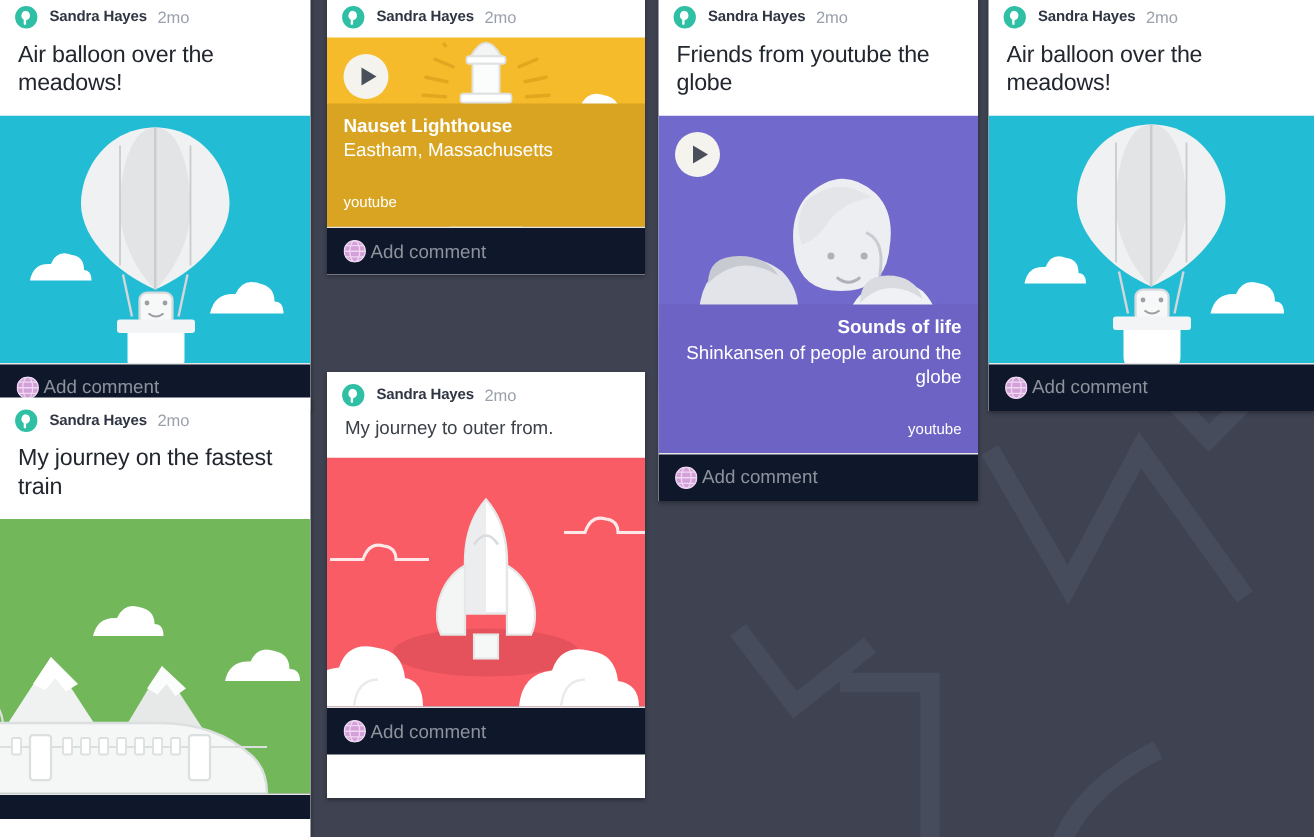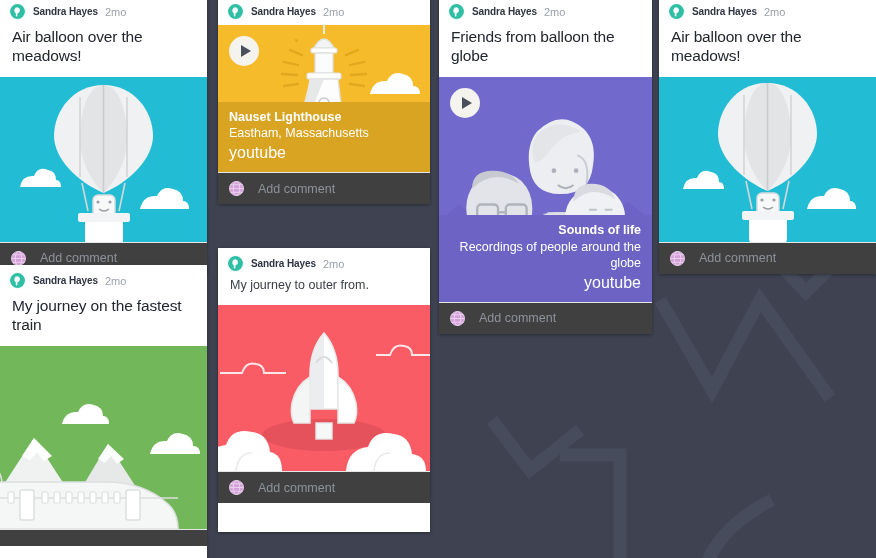--- a/index.html
+++ b/index.html
@@ -93,28 +93,28 @@
     margin-left: 3px;
   }
   .caption {
     position: absolute;
     left: 0; right: 0; bottom: 0;
     padding: 7px 11px 9px 11px;
     color: #ffffff;
   }
   .cap-title { font-size: 12.5px; font-weight: bold; line-height: 1.32; }
   .cap-desc  { font-size: 12.5px; line-height: 1.32; }
-  .cap-src   { font-size: 16px; line-height: 1.32; }
+  .cap-src   { font-size: 10px; line-height: 1.32; margin-top: 20px; }
   
   .comment-bar {
     display: flex;
     align-items: center;
-    gap: 14px;
+    gap: 3px;
     padding: 8px 11px;
-    background: #404040;
+    background: #0f172a;
     border-top: 1px solid #e6e6e6;
     text-align: center;
   }
   .comment-bar .cavatar { width: 15px; height: 15px; flex: 0 0 auto; display:block; }
   .comment-bar .ctext { font-size: 12.5px; color: #8d929b; }
 </style>
 </head>
 <body>
 
 <svg id="bg-pattern" viewBox="0 0 876 558" preserveAspectRatio="none">
@@ -247,21 +247,21 @@
   <div class="card" style="left:218px; top:-4px; width:212px;">
     <div class="card-head">
       <svg class="avatar" viewBox="0 0 32 32">
         <circle cx="16" cy="16" r="15" fill="#2ebfa5"></circle>
         <path d="M16 8a6 6 0 0 0-3.2 11.1V24a1.5 1.5 0 0 0 3 0v-4.3a6 6 0 0 0 .2 0 6 6 0 0 0 0-11.7z" fill="#ffffff"></path>
         <circle cx="16" cy="16" r="15" fill="none" stroke="#ffffff" stroke-width="2"></circle>
       </svg>
       <span class="author">Sandra Hayes</span>
       <span class="age">2mo</span>
     </div>
-    <div class="media" style="height:147px;">
+    <div class="media" style="height:126px;">
       <svg viewBox="0 0 212 177" preserveAspectRatio="xMidYMid slice">
         <rect width="212" height="177" fill="#f5bb2a"></rect>
 
         <g fill="#ffffff">
           <path d="M152 84 q3-14 17-13 q5-11 16-7 q10 2 10 12 q7 0 7 8 z"></path>
           <path d="M24 118 q3-14 17-13 q5-11 16-7 q10 2 10 12 q7 0 7 8 z"></path>
         </g>
 
         <g stroke="#e0a71f" stroke-width="2.3" stroke-linecap="round">
           <line x1="72" y1="40" x2="84" y2="45"></line>
@@ -371,21 +371,21 @@
   <div class="card" style="left:439px; top:-4px; width:213px;">
     <div class="card-head">
       <svg class="avatar" viewBox="0 0 32 32">
         <circle cx="16" cy="16" r="15" fill="#2ebfa5"></circle>
         <path d="M16 8a6 6 0 0 0-3.2 11.1V24a1.5 1.5 0 0 0 3 0v-4.3a6 6 0 0 0 .2 0 6 6 0 0 0 0-11.7z" fill="#ffffff"></path>
         <circle cx="16" cy="16" r="15" fill="none" stroke="#ffffff" stroke-width="2"></circle>
       </svg>
       <span class="author">Sandra Hayes</span>
       <span class="age">2mo</span>
     </div>
-    <div class="card-title">Friends from balloon the globe</div>
+    <div class="card-title">Friends from youtube the globe</div>
     <div class="media" style="height:225px;text-align:right;">
       <svg viewBox="0 0 213 173" preserveAspectRatio="xMidYMid slice">
         <rect width="213" height="173" fill="#7269cd"></rect>
 
         <g fill="#6c63c6">
           <path d="M-10 140 L40 98 L92 140 Z"></path>
           <path d="M120 140 L170 96 L224 140 Z"></path>
         </g>
 
         <g>
@@ -423,21 +423,21 @@
           <path d="M141 122 q7 6 14 0" fill="none" stroke="#aeb1ba" stroke-width="1.5"></path>
           <circle cx="122" cy="114" r="5" fill="#f0f1f4"></circle>
           <circle cx="172" cy="114" r="5" fill="#f0f1f4"></circle>
         </g>
       </svg>
       <div class="play-btn">
           <span class="tri"></span>
         </div>
       <div class="caption" style="background:#6c63c4;">
         <div class="cap-title">Sounds of life</div>
-        <div class="cap-desc">Recordings of people around the globe</div>
+        <div class="cap-desc">Shinkansen of people around the globe</div>
         <div class="cap-src">youtube</div>
       </div>
     </div>
     <div class="comment-bar">
       <svg class="cavatar" viewBox="0 0 32 32">
         <circle cx="16" cy="16" r="15" fill="#d4a0d9"></circle>
         <g stroke="#efd8f2" stroke-width="1.8" fill="none">
           <circle cx="16" cy="16" r="15"></circle>
           <ellipse cx="16" cy="16" rx="7" ry="15"></ellipse>
           <line x1="1" y1="16" x2="31" y2="16"></line>

